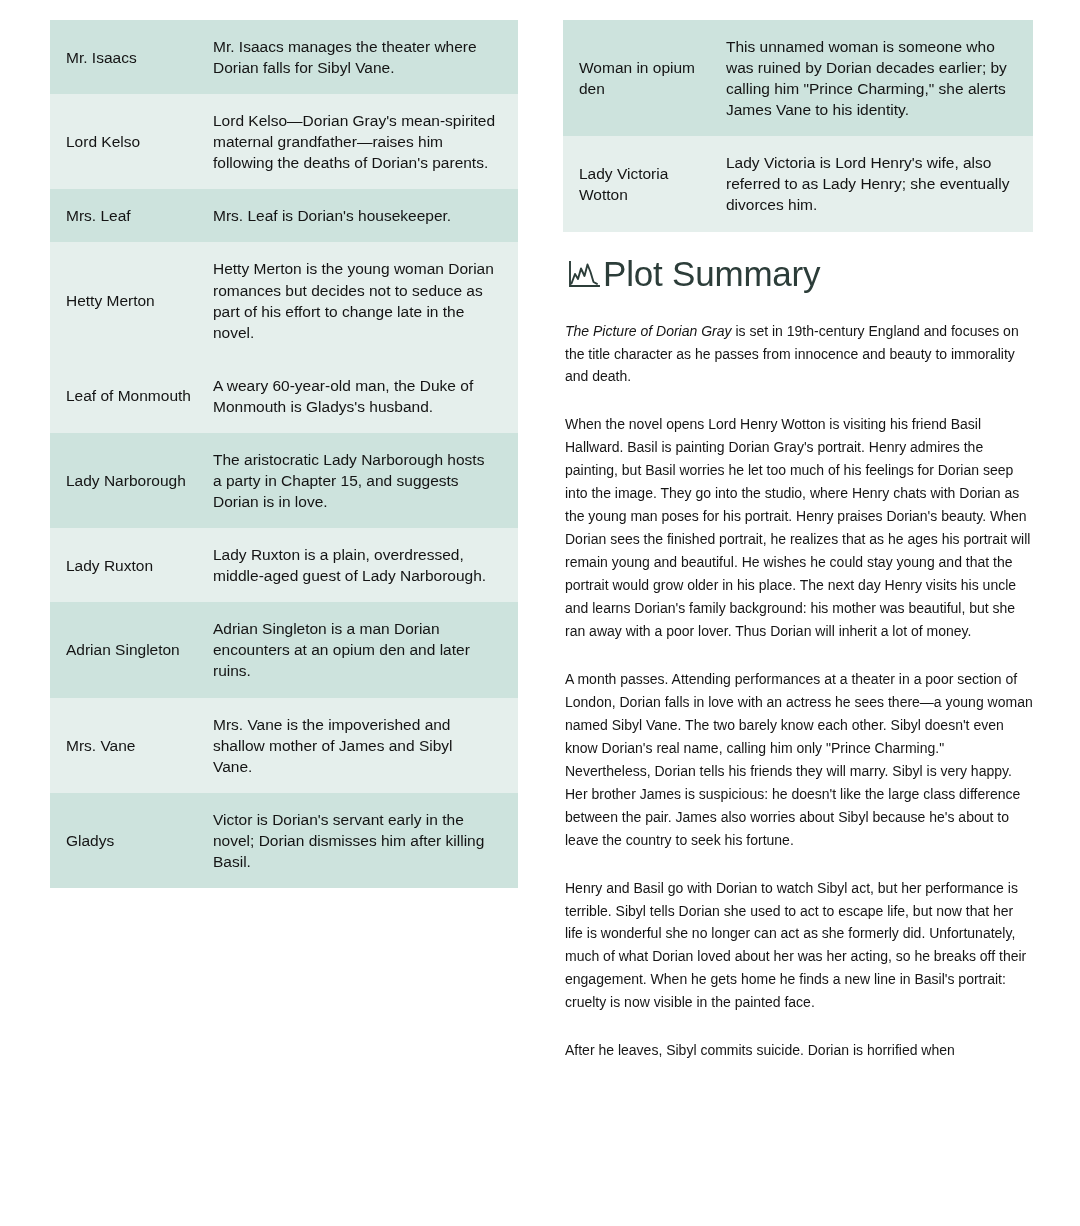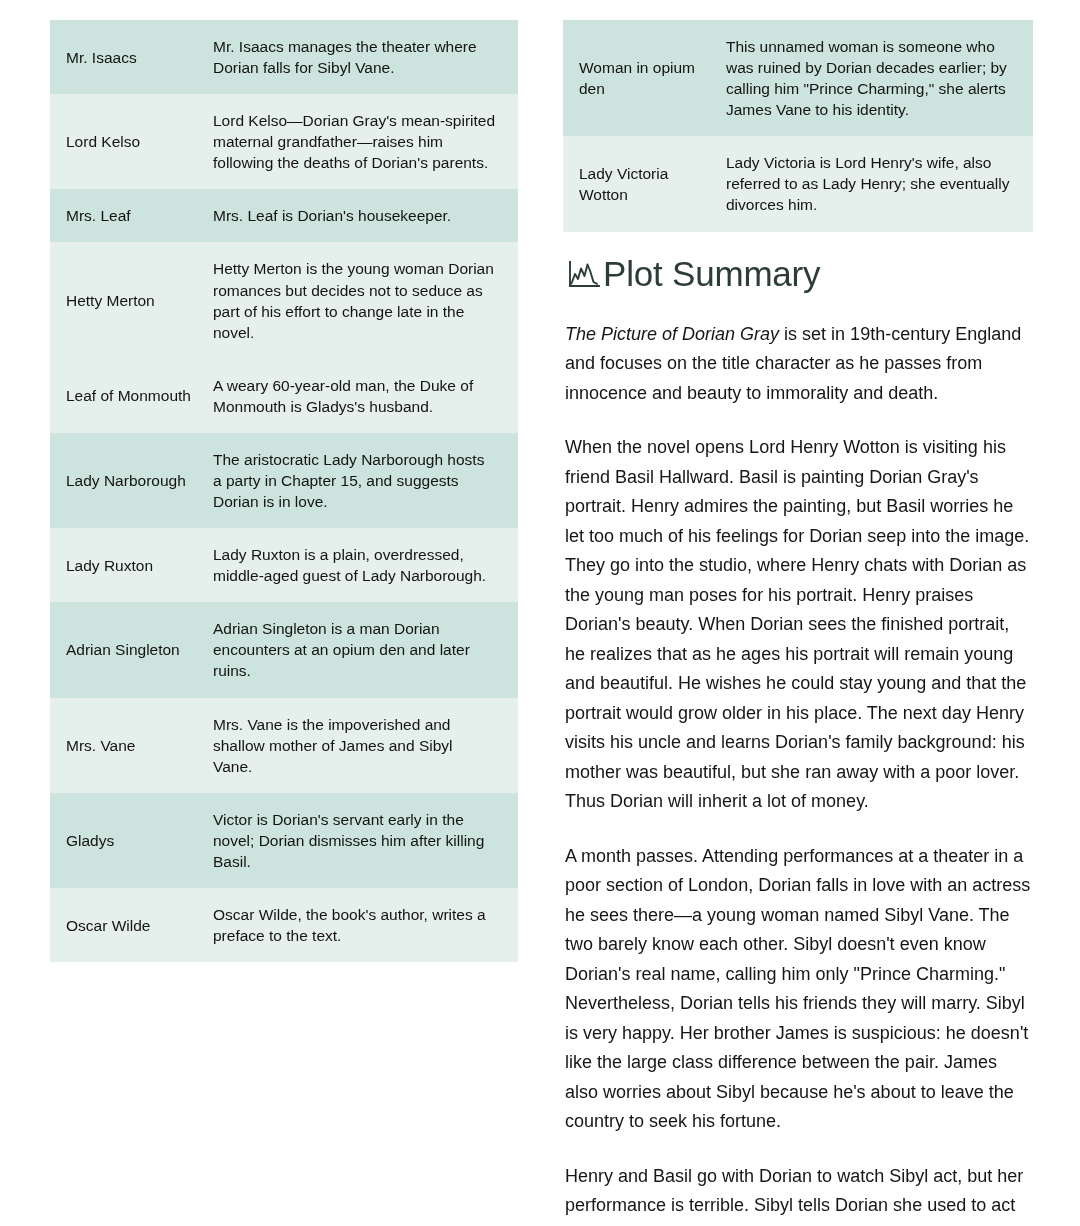--- a/index.html
+++ b/index.html
@@ -78,21 +78,21 @@
     font-size: 35px;
     font-weight: 400;
     letter-spacing: -0.2px;
     line-height: 1;
     color: #2c3d39;
   }
 
   
   .prose p {
     margin: 0 0 25px 2px;
-    font-size: 18px;
+    font-size: 14px;
     line-height: 1.64;
     color: #161616;
   }
   .prose p:last-child { margin-bottom: 0; }
   .prose .book-title { font-style: italic; }
 </style>
 </head>
 <body>
 
 <div class="page">
@@ -133,24 +133,20 @@
             <td class="desc-cell">Adrian Singleton is a man Dorian encounters at an opium den and later ruins.</td>
           </tr>
           <tr class="row-even">
             <td class="name-cell">Mrs. Vane</td>
             <td class="desc-cell">Mrs. Vane is the impoverished and shallow mother of James and Sibyl Vane.</td>
           </tr>
           <tr class="row-odd">
             <td class="name-cell">Gladys</td>
             <td class="desc-cell">Victor is Dorian's servant early in the novel; Dorian dismisses him after killing Basil.</td>
           </tr>
-          <tr class="row-even">
-            <td class="name-cell">Oscar Wilde</td>
-            <td class="desc-cell">Oscar Wilde, the book's author, writes a preface to the text.</td>
-          </tr>
         </tbody>
     </table>
   </div>
 
   <div class="col-right">
 
     <table class="char-table">
       <tbody>
           <tr class="row-odd">
             <td class="name-cell">Woman in opium den</td>

